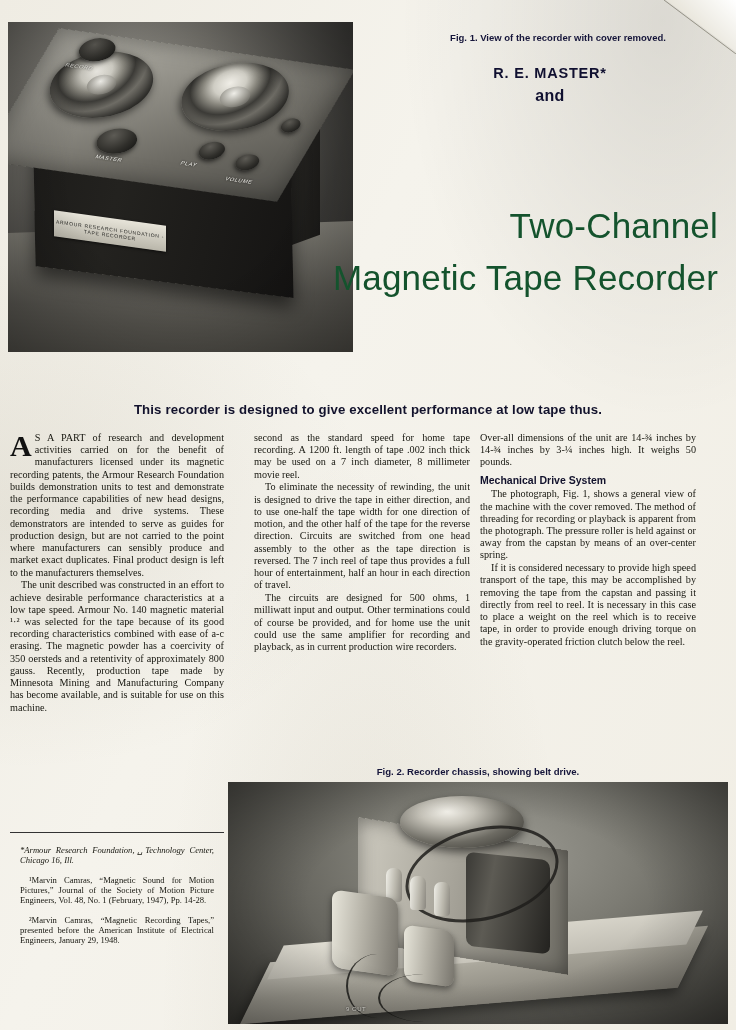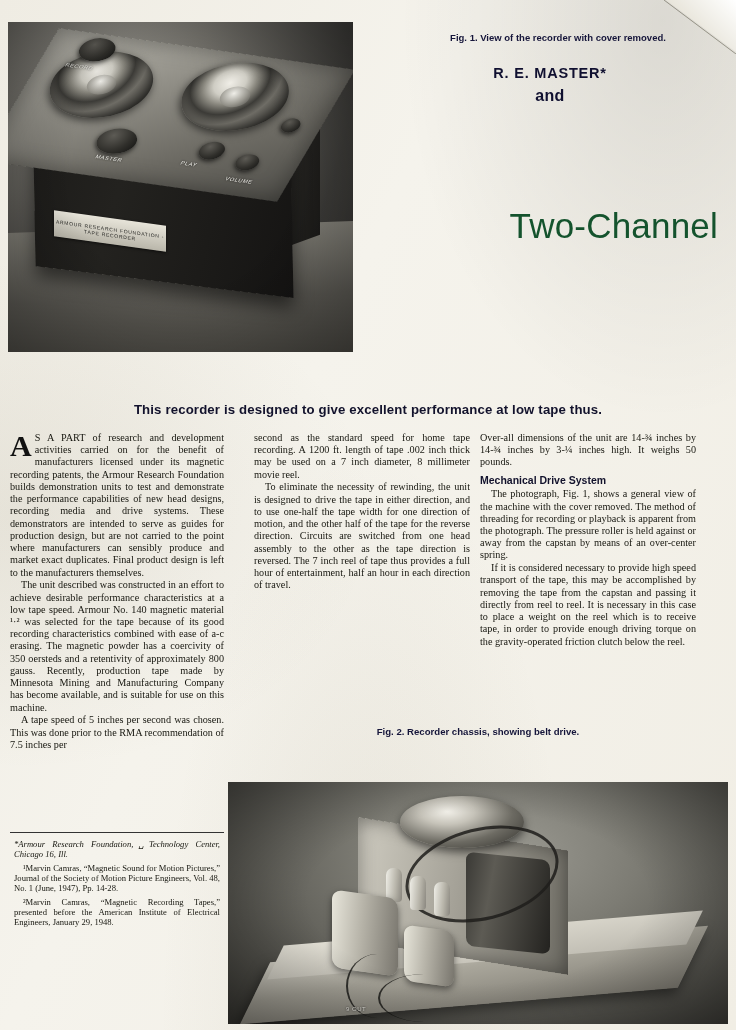--- a/index.html
+++ b/index.html
@@ -282,28 +282,28 @@
     left: 0;
     top: 400px;
     width: 214px;
     border-top: 1px solid #333;
     padding-top: 2px;
     font-size: 8.6px;
     line-height: 1.17;
     color: #16160f;
     text-align: justify;
   }
-  .footnotes .fn { text-indent: 9px; margin: 4px; }
+  .footnotes .fn { text-indent: 9px; margin: 10px; }
   .footnotes .fn.first { text-indent: 0; font-style: italic; }
 
   
   .fig2-caption {
     position: absolute;
     left: 228px;
-    top: 726px;
+    top: 766px;
     width: 500px;
     text-align: center;
     font-family: "Liberation Sans", sans-serif;
     font-weight: bold;
     font-size: 9.6px;
     color: #15153a;
     z-index: 3;
   }
   .fig2 {
     position: absolute;
@@ -448,43 +448,44 @@
     <span>View of the recorder with cover removed.</span>
   </div>
 
   <div class="byline">
     <div>R. E. MASTER*</div>
     <div class="and">and</div>
   </div>
 
   <div class="title">
     <div>Two-Channel</div>
+    <div>Magnetic Tape Recorder</div>
   </div>
 
   <div class="deck-line">This recorder is designed to give excellent performance at low tape thus.</div>
 
   <div class="cols">
 
     <div class="col c1">
       <p class="noind dropcap-para">
         <span class="dropcap">A</span><span>S A PART of research and development activities carried on for the benefit of manufacturers licensed under its magnetic recording patents, the Armour Research Foundation builds demonstration units to test and demonstrate the performance capabilities of new head designs, recording media and drive systems. These demonstrators are intended to serve as guides for production design, but are not carried to the point where manufacturers can sensibly produce and market exact duplicates. Final product design is left to the manufacturers themselves.</span>
       </p>
       <p>The unit described was constructed in an effort to achieve desirable performance characteristics at a low tape speed. Armour No. 140 magnetic material ¹·² was selected for the tape because of its good recording characteristics combined with ease of a-c erasing. The magnetic powder has a coercivity of 350 oersteds and a retentivity of approximately 800 gauss. Recently, production tape made by Minnesota Mining and Manufacturing Company has become available, and is suitable for use on this machine.</p>
-      <p>A tape speed of 5 inches per second was chosen. This was done prior to the RMA recommendation of 7.5 inches per</p>
 
       <div class="footnotes">
         <p class="fn first">*Armour Research Foundation,␣Technology Center, Chicago 16, Ill.</p>
-        <p class="fn">¹Marvin Camras, “Magnetic Sound for Motion Pictures,” Journal of the Society of Motion Picture Engineers, Vol. 48, No. 1 (June, 1947), Pp. 14-28.</p>
+        <p class="fn">¹Marvin Camras, “Magnetic Sound for Motion Pictures,” Journal of the Society of Motion Picture Engineers, Vol. 48, No. 1 (February, 1947), Pp. 14-28.</p>
         <p class="fn">²Marvin Camras, “Magnetic Recording Tapes,” presented before the American Institute of Electrical Engineers, January 29, 1948.</p>
       </div>
     </div>
 
     <div class="col c2">
       <p class="noind">second as the standard speed for home tape recording. A 1200 ft. length of tape .002 inch thick may be used on a 7 inch diameter, 8 millimeter movie reel.</p>
       <p>To eliminate the necessity of rewinding, the unit is designed to drive the tape in either direction, and to use one-half the tape width for one direction of motion, and the other half of the tape for the reverse direction. Circuits are switched from one head assembly to the other as the tape direction is reversed. The 7 inch reel of tape thus provides a full hour of entertainment, half an hour in each direction of travel.</p>
+      <p>The circuits are designed for 500 ohms, 1 milliwatt input and output. Other terminations could of course be provided, and for home use the unit could use the same amplifier for recording and playback, as in current production wire recorders.</p>
     </div>
 
     <div class="col c3">
       <p class="noind">Over-all dimensions of the unit are 14-¾ inches by 14-¾ inches by 3-¼ inches high.  It weighs 50 pounds.</p>
       <div class="subhead">Mechanical Drive System</div>
       <p>The photograph, Fig. 1, shows a general view of the machine with the cover removed.  The method of threading for recording or playback is apparent from the photograph.  The pressure roller is held against or away from the capstan by means of an over-center spring.</p>
       <p>If it is considered necessary to provide high speed transport of the tape, this may be accomplished by removing the tape from the capstan and passing it directly from reel to reel.  It is necessary in this case to place a weight on the reel which is to receive tape, in order to provide enough driving torque on the gravity-operated friction clutch below the reel.</p>
     </div>
 
   </div>

